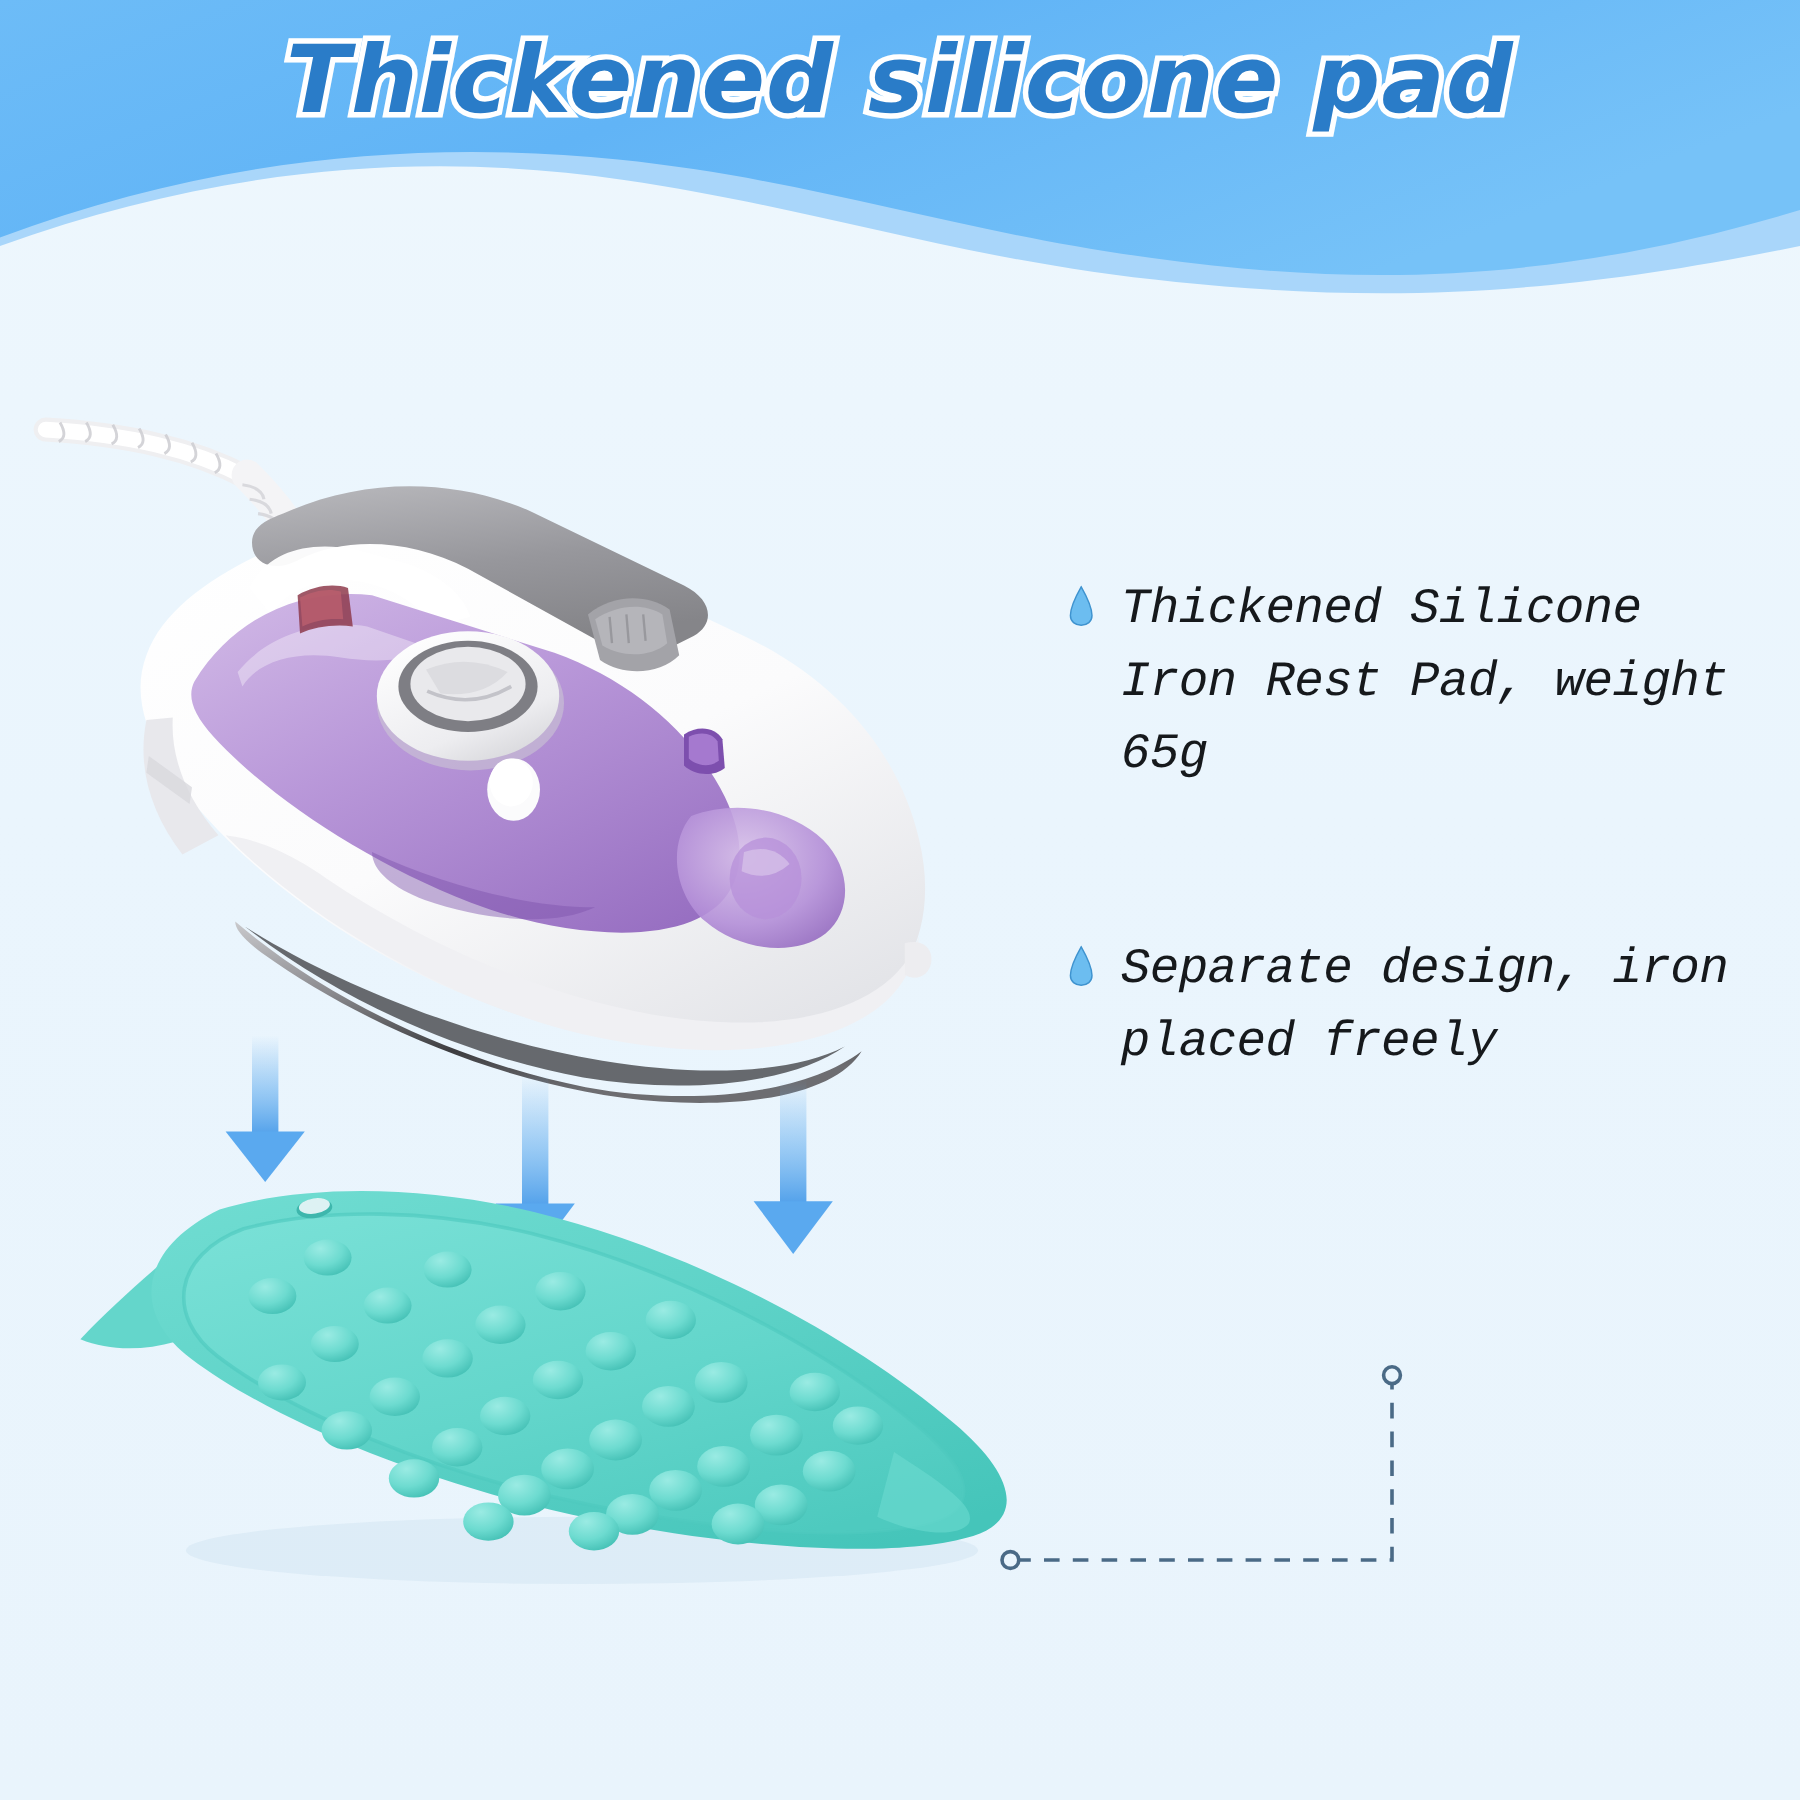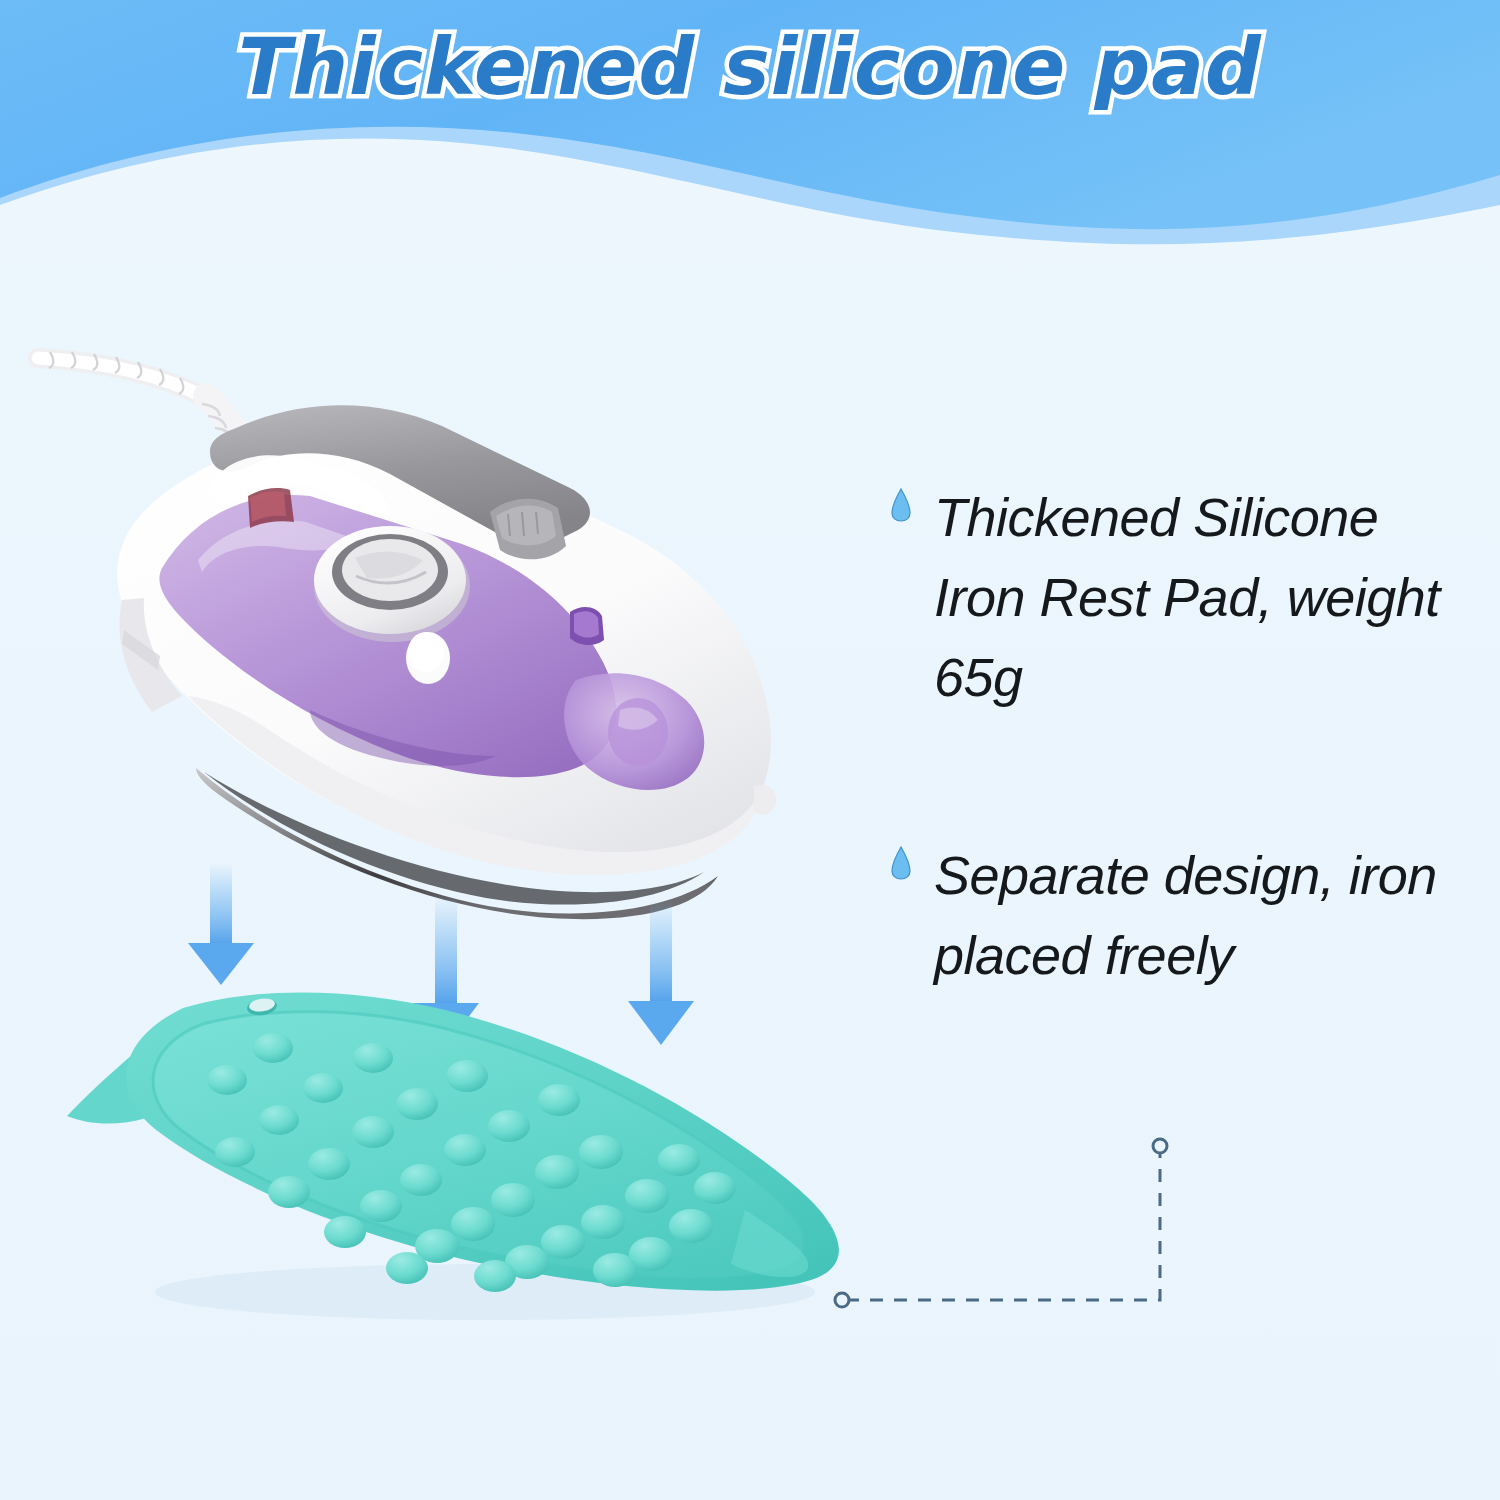--- a/index.html
+++ b/index.html
@@ -103,23 +103,23 @@
   .feature:last-child { margin-bottom: 16px; }
 
   .bullet-icon {
     flex: 0 0 auto;
     width: 22px;
     height: 34px;
     margin-top: 10px;
     margin-right: 22px;
   }
   .feature-text {
-    font-family: Liberation Sans, sans-serif;
+    font-family: Liberation Mono, monospace;
     font-style: italic;
-    font-size: 54px;
+    font-size: 41px;
     line-height: 1.48;
     color: #16191c;
     letter-spacing: -0.5px;
     max-width: 545px;
   }
 </style>
 </head>
 <body>
 
 <div id="stage">

